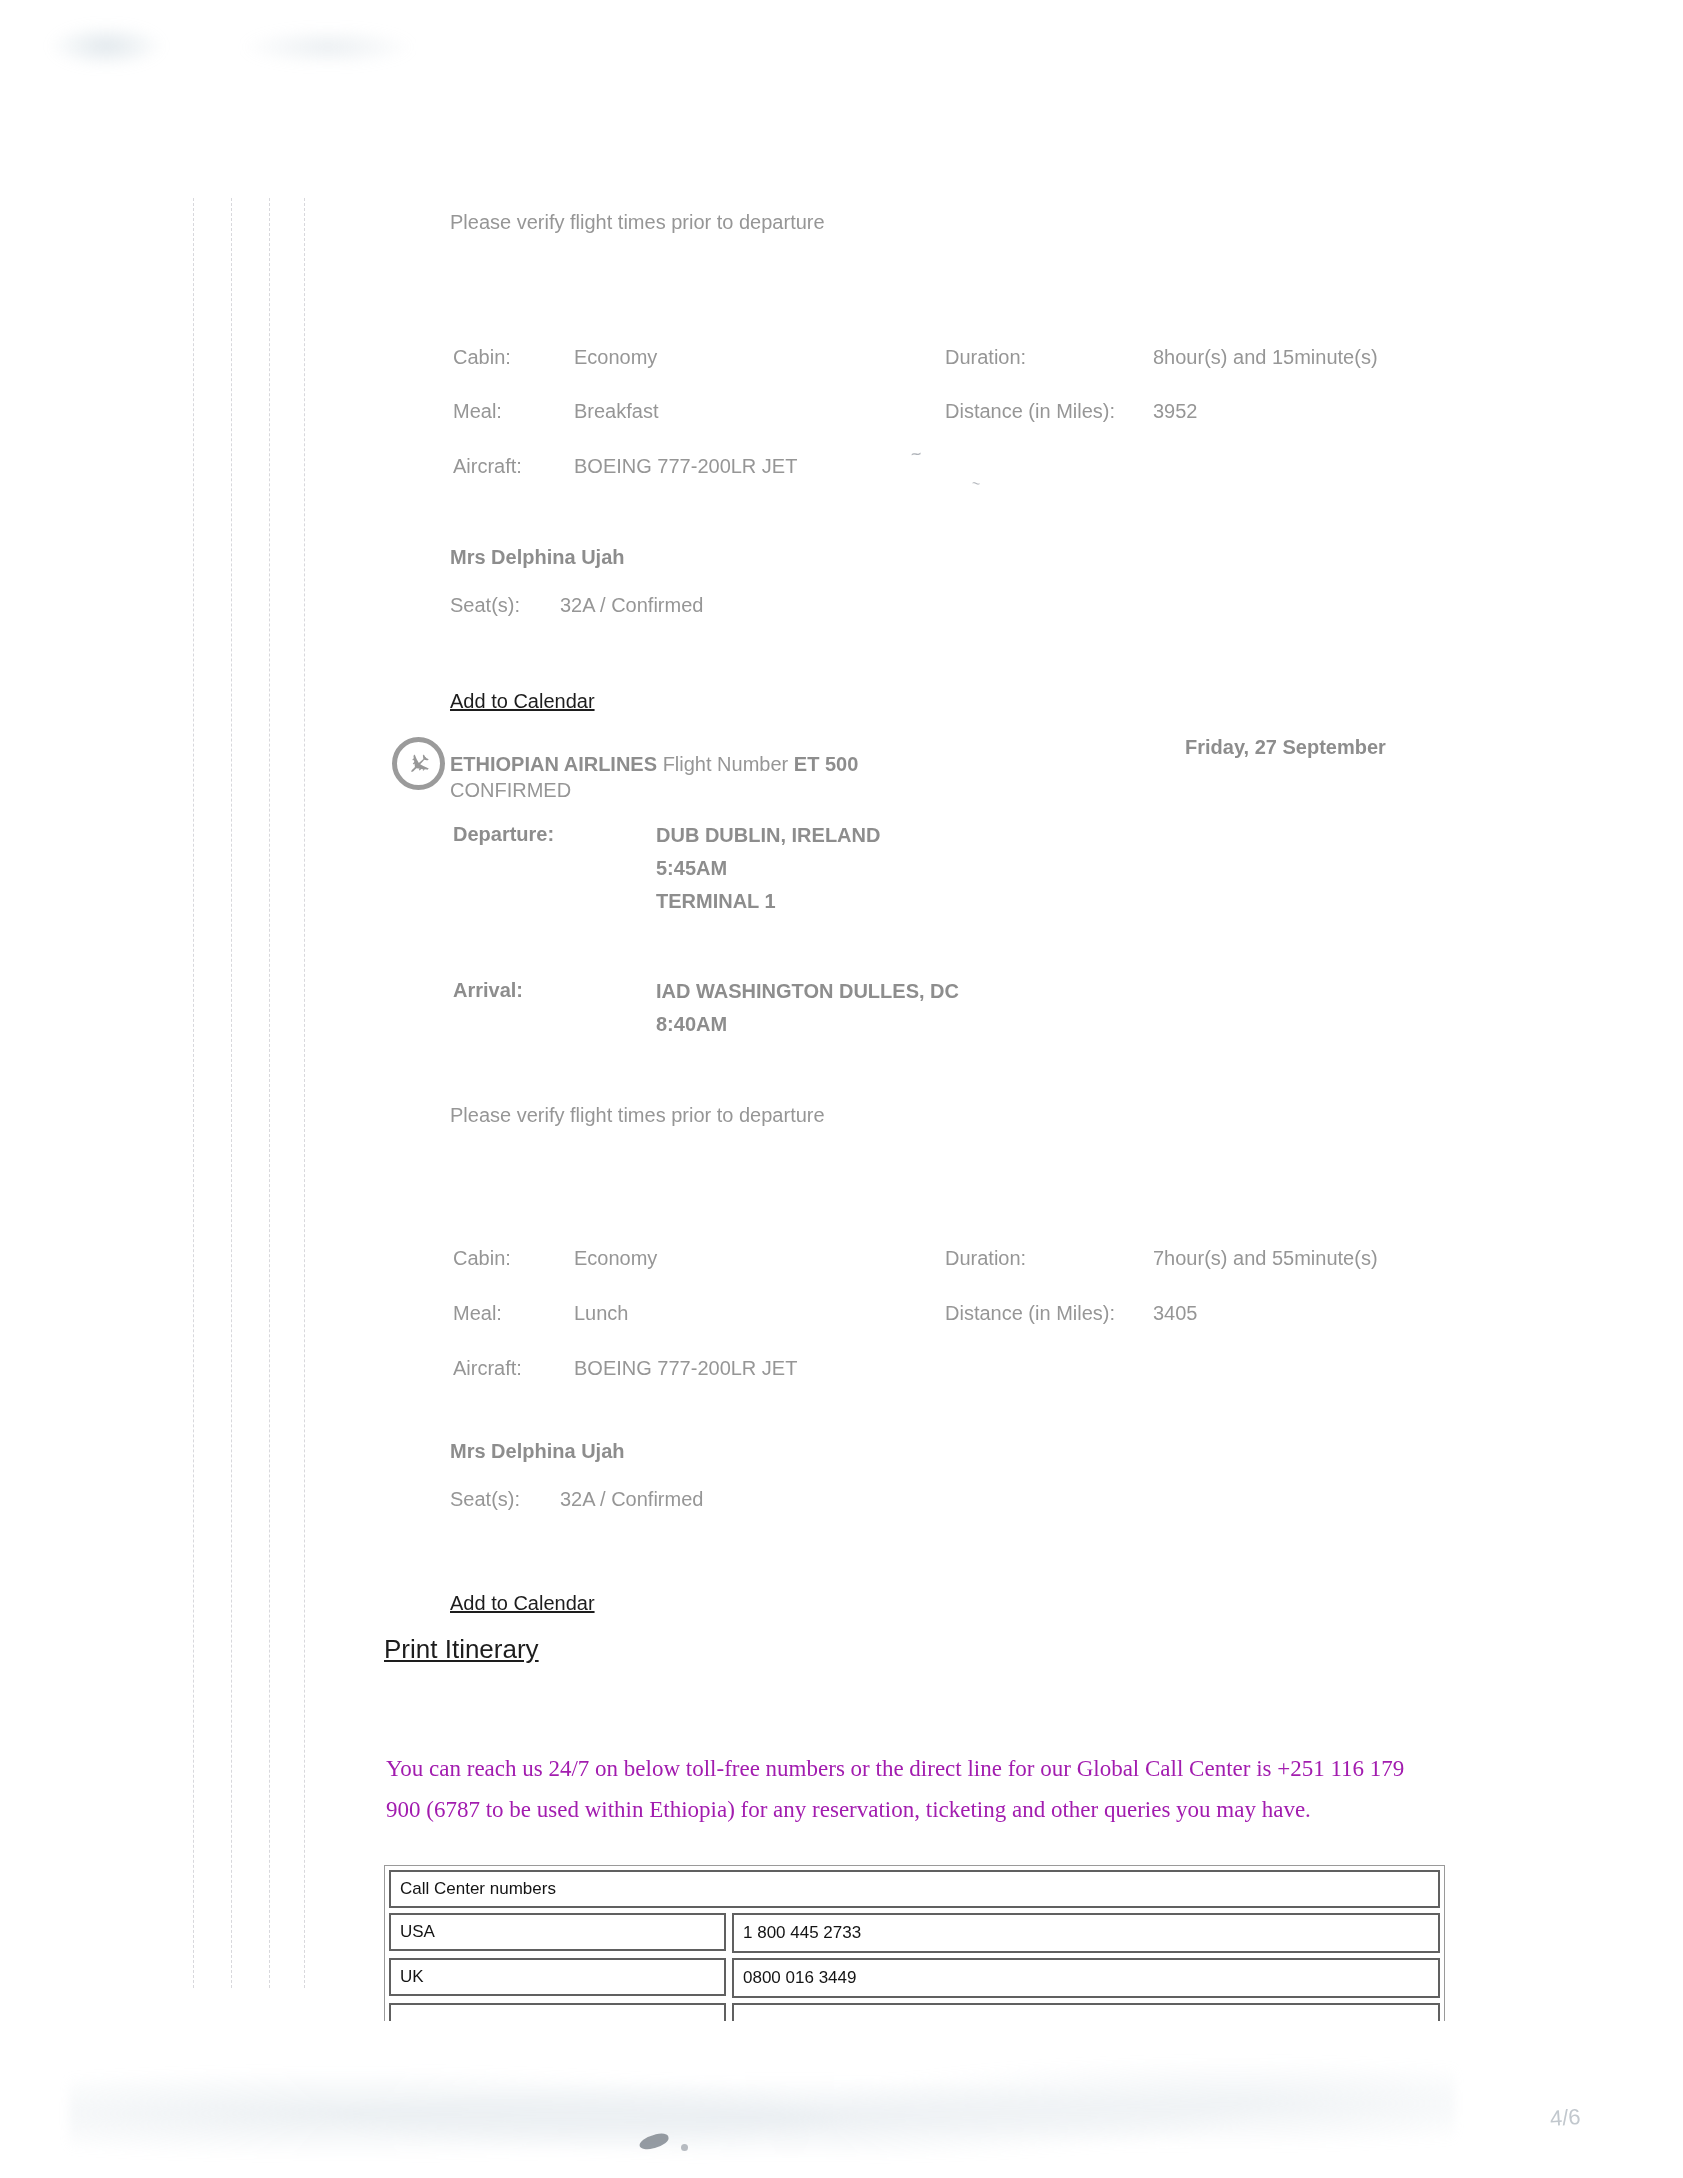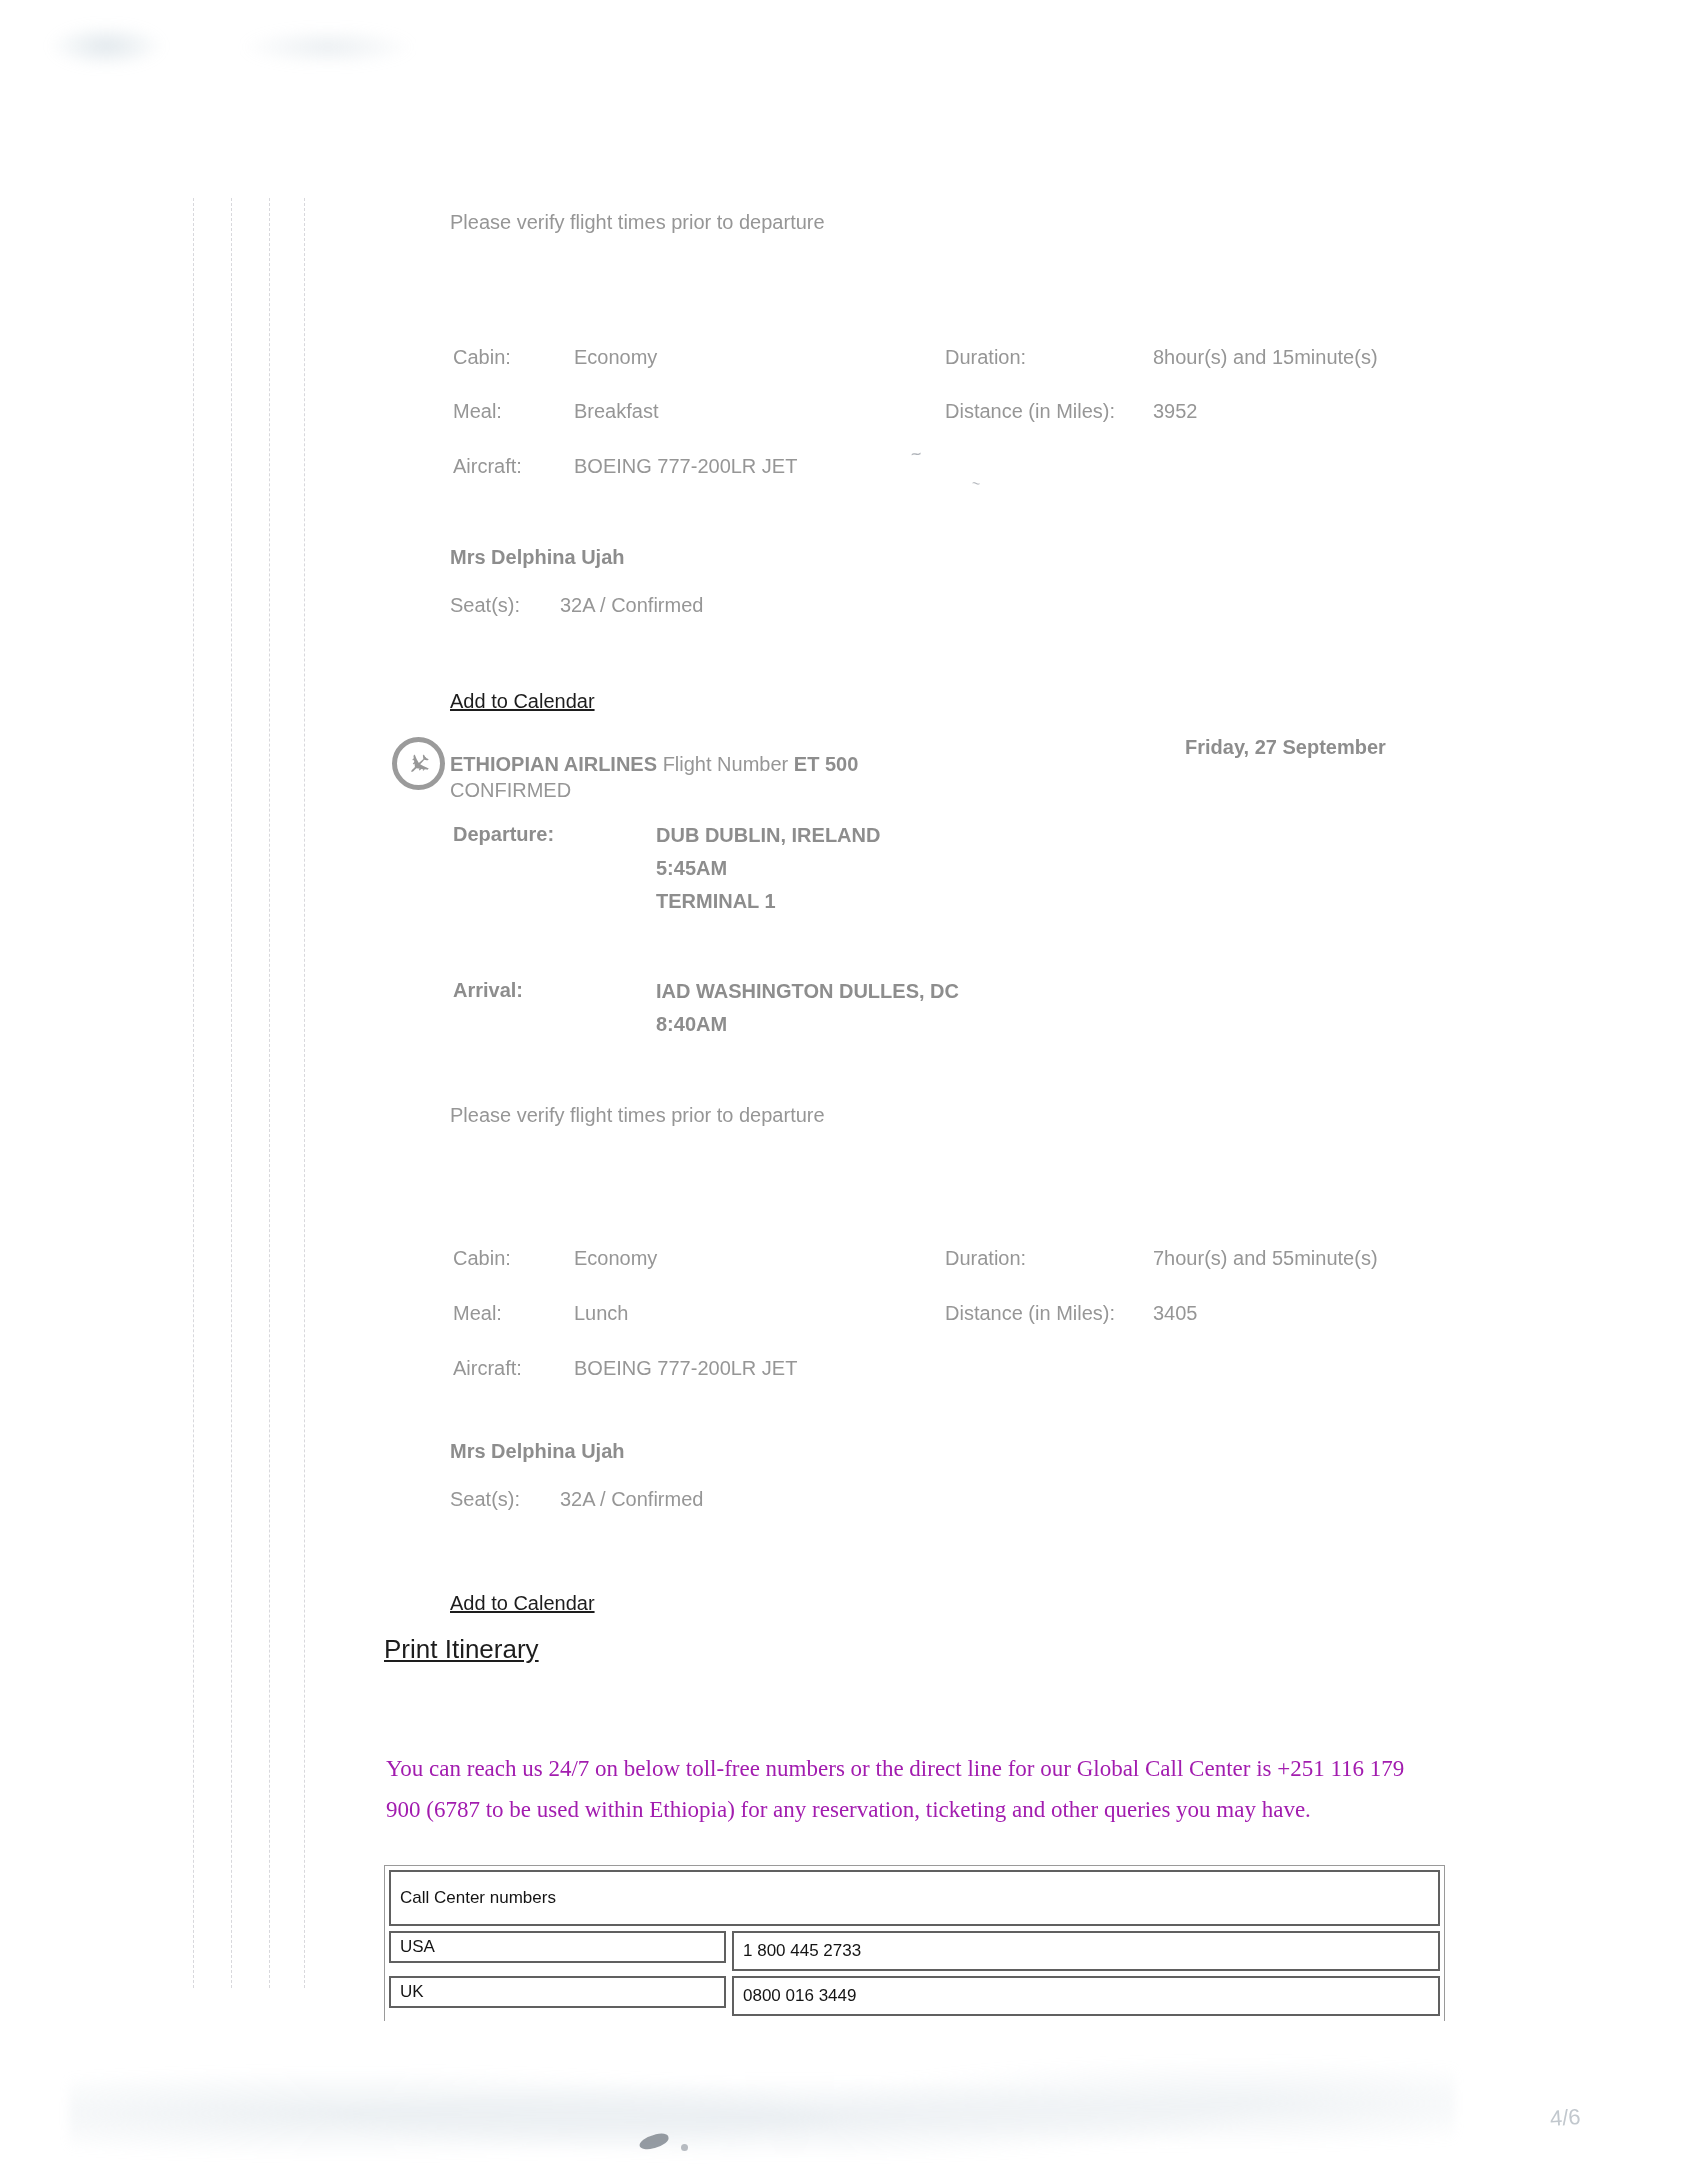--- a/index.html
+++ b/index.html
@@ -32,22 +32,22 @@
   .lh33 div{line-height:33px;}
   .para{
     position:absolute;left:386px;top:1748px;width:1051px;
     font-family:"Liberation Serif",serif;font-size:23px;line-height:41px;color:#a21caf;white-space:normal;}
   .cctable{position:absolute;left:384px;top:1865px;width:1061px;height:156px;box-sizing:border-box;
     border:1px solid #9a9a9a;border-bottom:none;padding:4px;display:flex;flex-direction:column;gap:5px;
     overflow:hidden;background:#fff;}
   .trow{display:flex;gap:6px;flex:0 0 auto;}
   .tcell{box-sizing:border-box;border:2px solid #606060;display:flex;align-items:center;
     padding-left:9px;font-size:17px;color:#141414;background:#fff;}
-  .cell-head{width:100%;height:56px;}
-  .cell-country{width:337px;height:32px;}
+  .cell-head{width:100%;height:38px;}
+  .cell-country{width:337px;height:38px;}
   .cell-number{flex:1;height:40px;}
   .cell-cut{border-bottom:none;height:30px;}
   .pagenum{position:absolute;left:1550px;top:2105px;font-size:22px;color:#c2c8ce;transform:rotate(-4deg);}
   .penblob{position:absolute;left:639px;top:2135px;width:30px;height:13px;background:#828992;
     border-radius:60% 40% 55% 45%;transform:rotate(-14deg);opacity:.85;}
   .pendot{position:absolute;left:681px;top:2144px;width:7px;height:7px;background:#9aa0a8;border-radius:50%;opacity:.7;}
   .mark{position:absolute;color:#aeb2b8;font-size:18px;}
 </style>
 </head>
 <body>

